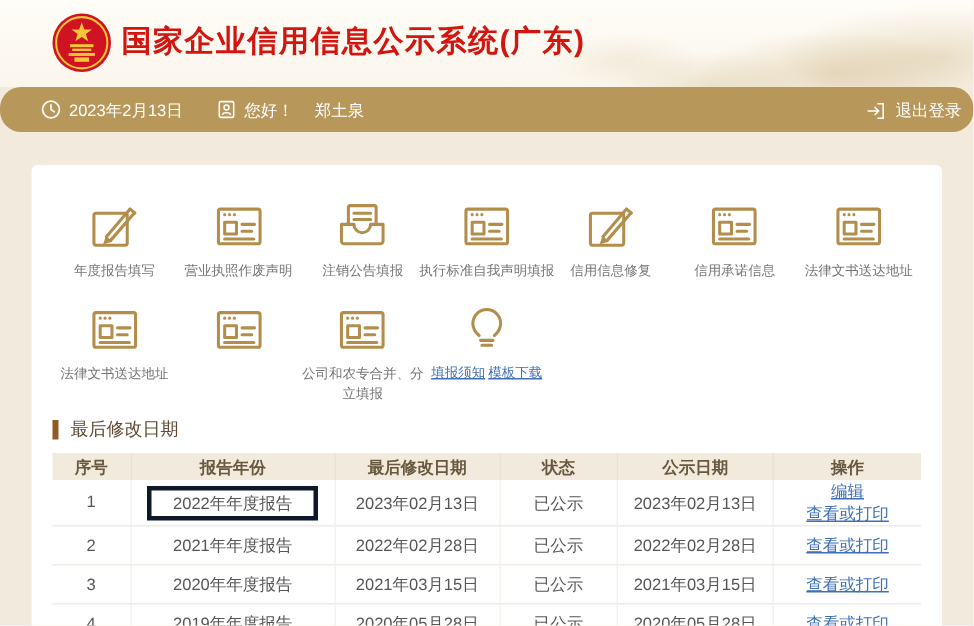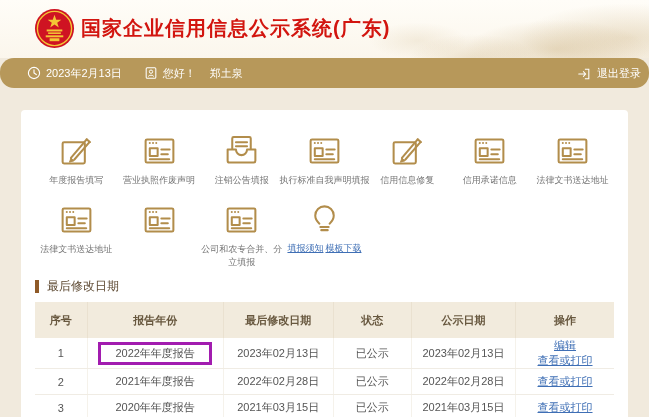--- a/index.html
+++ b/index.html
@@ -40,27 +40,27 @@
   .qa-icon svg { width:37px; height:37px; display:block; }
   .qa-label { font-size:9px; color:#757575; margin-top:5px; line-height:1.45; }
   .qa-label.nowrap { white-space:nowrap; }
   .help-links { margin-top:4px; display:flex; flex-direction:row; gap:2px; }
   .help-link { font-size:9px; color:#3f6fb5; text-decoration:underline; cursor:pointer; line-height:1.5; }
 
   .section-title { display:flex; align-items:center; margin:9px 0 7px; font-size:12px; color:#5e4a33; }
   .accent-bar { width:4px; height:13px; background:#8f5a28; margin-right:8px; }
 
   table { width:100%; border-collapse:collapse; table-layout:fixed; }
-  thead th { background:#f2ebdd; color:#68583f; font-size:11px; font-weight:bold; height:36px; border-right:1px solid #eae1d0; }
+  thead th { background:#f2ebdd; color:#68583f; font-size:11px; font-weight:bold; height:18px; border-right:1px solid #eae1d0; }
   thead th:last-child { border-right:none; }
   tbody td { height:26px; text-align:center; vertical-align:middle; font-size:11px; color:#555;
     border-bottom:1px solid #f0ece4; border-right:1px solid #f5f2eb; }
   tbody td:last-child { border-right:none; }
   .action-link { color:#3f6fb5; text-decoration:underline; cursor:pointer; margin:0 7px; white-space:nowrap; }
-  .hl-box { display:inline-block; border:3px solid #a21caf; padding:1px 14px; }
+  .hl-box { display:inline-block; border:3px solid #0f172a; padding:1px 14px; }
 </style>
 </head>
 <body>
 
 <div class="page">
 
   <div class="site-header">
     <div class="header-texture"></div>
     <div class="brand">
       <svg class="emblem" viewBox="0 0 42 42">

